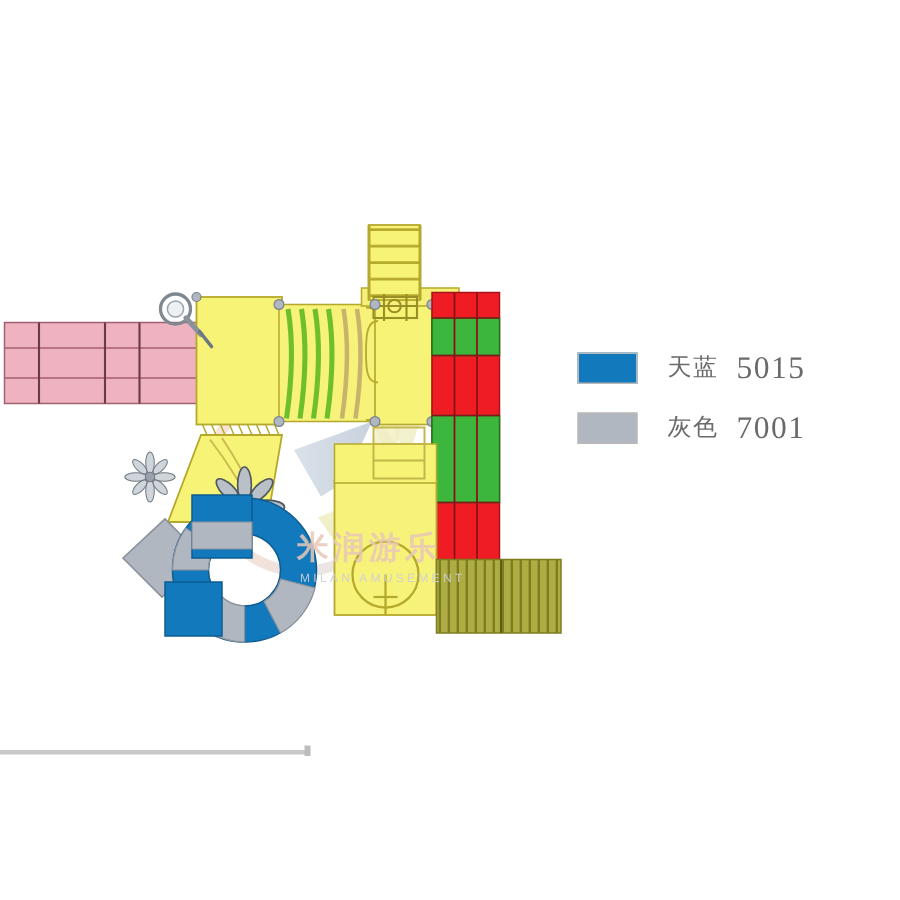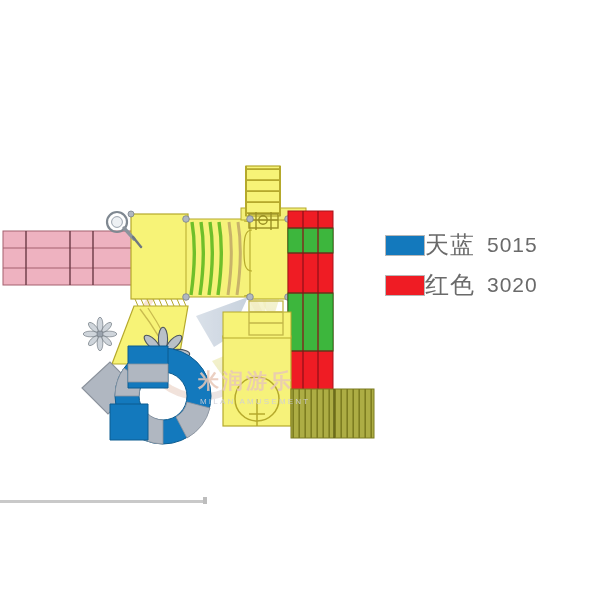--- a/index.html
+++ b/index.html
@@ -18,21 +18,21 @@
     position: absolute;
     left: 0; top: 0;
     width: 600px;
     height: 600px;
     background: #ffffff;
   }
 
   
   #illustration {
     position: absolute;
-    left: 0; top: 16px;
+    left: 0; top: 0;
     width: 380px;
     height: 520px;
   }
   #illustration svg { display: block; }
 
   
   #legend {
     position: absolute;
     left: 385px;
     top: 225px;
@@ -44,33 +44,34 @@
     height: 40px;
   }
   .legend-swatch {
     width: 40px;
     height: 21px;
     border: 1px solid #b8b8b8;
     box-sizing: border-box;
     flex: 0 0 auto;
   }
   .legend-name {
-    font-size: 24px;
+    margin-left: 20px;
+    font-size: 16px;
     color: #6a6a6a;
     letter-spacing: 1px;
     white-space: nowrap;
     font-family: "DejaVu Serif", "Liberation Serif", serif;
   }
   .legend-code {
     margin-left: 12px;
     font-size: 21px;
     color: #6a6a6a;
     letter-spacing: 1px;
     white-space: nowrap;
-    font-family: Liberation Sans, sans-serif;
+    font-family: Liberation Serif, serif;
   }
 
   
   #bottom-rule {
     position: absolute;
     left: 0;
     top: 500px;
     width: 206px;
     height: 3px;
     background: #c9c9c9;
@@ -342,28 +343,28 @@
   </div>
 
   <div id="legend">
 
     <div class="legend-row">
       <div class="legend-swatch" style="background:#1379bd"></div>
       <div class="legend-name">天蓝</div>
       <div class="legend-code">5015</div>
     </div>
 
-
-
-
-
     <div class="legend-row">
-      <div class="legend-swatch" style="background:#ef1c24"></div>
-      <div class="legend-name">红色</div>
-      <div class="legend-code">3020</div>
+      <div class="legend-swatch" style="background:#b0b7c1"></div>
+      <div class="legend-name">灰色</div>
+      <div class="legend-code">7001</div>
     </div>
+
+
+
+
 
   </div>
 
   <div id="bottom-rule"></div>
   <div id="bottom-rule-cap"></div>
 
 </div>
 
 </body></html>

